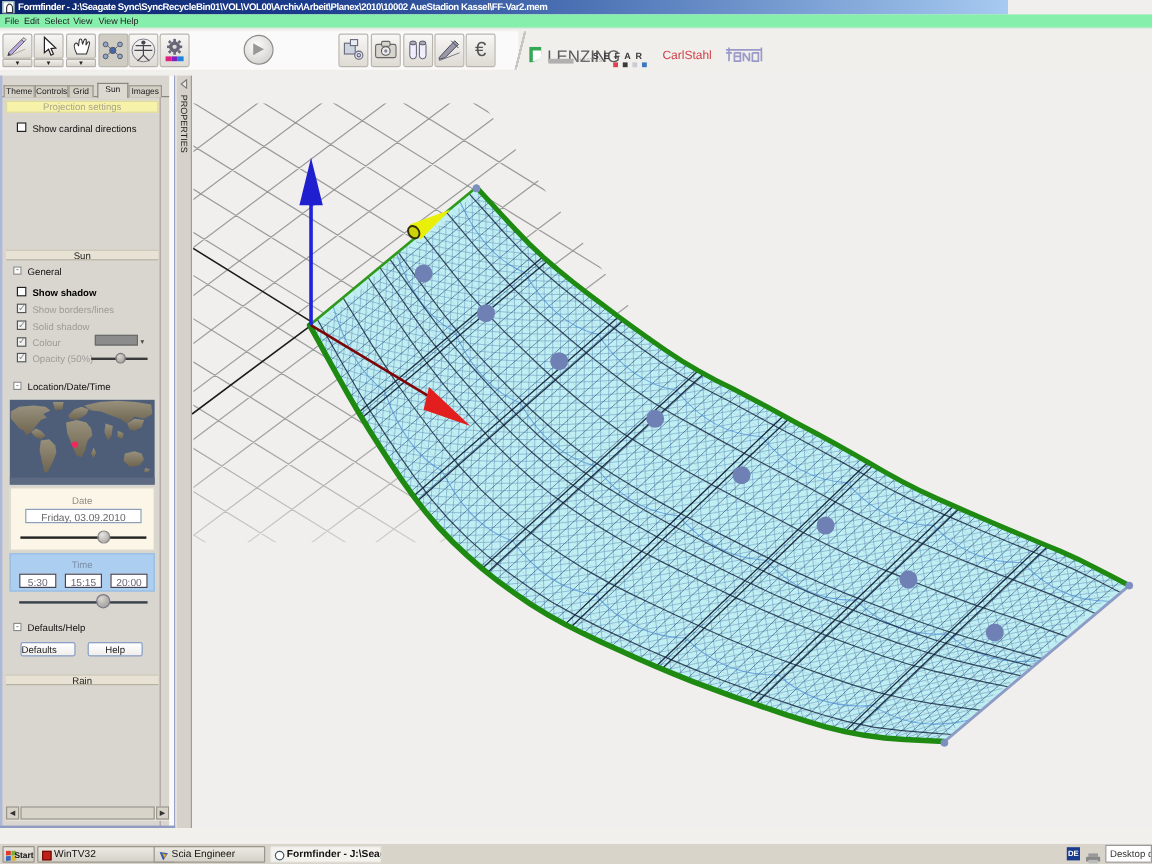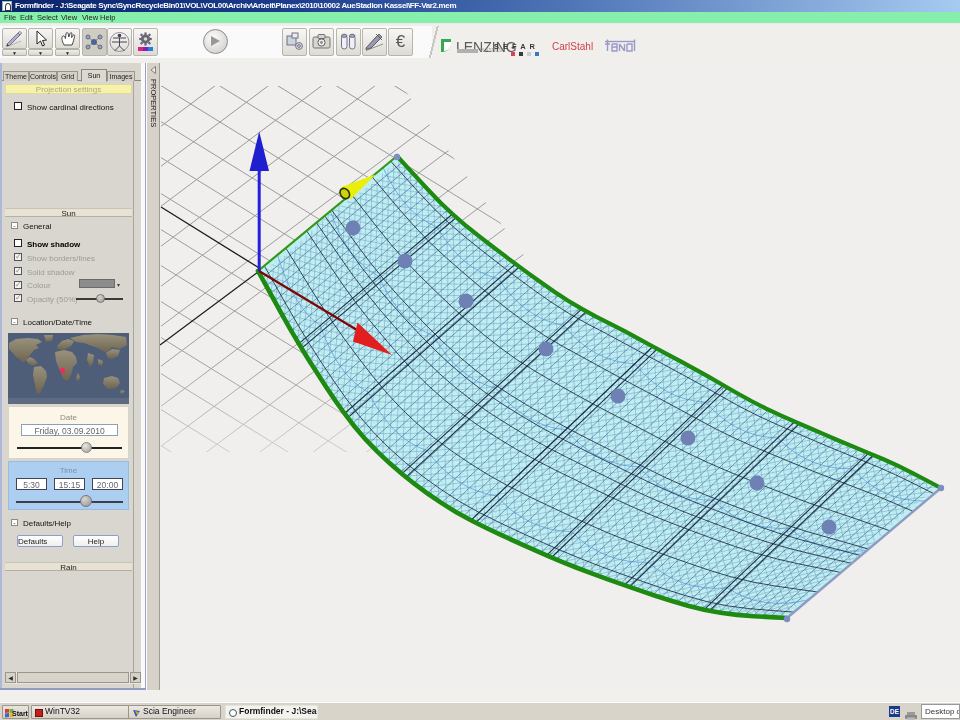--- a/index.html
+++ b/index.html
@@ -1,18 +1,18 @@
 <!DOCTYPE html>
 <html><head><meta charset="utf-8"><style>
 *{margin:0;padding:0;box-sizing:border-box}
 html,body{width:960px;height:720px;overflow:hidden;font-family:"Liberation Sans",sans-serif;background:#f0efed}
 #scr{position:relative;width:960px;height:720px}
 .abs{position:absolute}
 
-#title{left:0;top:0;width:960px;height:12px;background:linear-gradient(90deg,#0a246a 0%,#1b3c8c 30%,#5177b8 60%,#a6caf0 100%);color:#fff;font-size:8px;font-weight:bold;line-height:12px;letter-spacing:-0.35px;white-space:nowrap}
+#title{left:0;top:0;width:840px;height:12px;background:linear-gradient(90deg,#0a246a 0%,#1b3c8c 30%,#5177b8 60%,#a6caf0 100%);color:#fff;font-size:8px;font-weight:bold;line-height:12px;letter-spacing:-0.35px;white-space:nowrap}
 #title .ic{position:absolute;left:2px;top:1px;width:10px;height:10px;background:#fff;border:1px solid #9bb;}
 #title .ic:after{content:"";position:absolute;left:2px;top:1px;width:4px;height:6px;border:1px solid #334;border-radius:50% 50% 0 0}
 #title span{position:absolute;left:15px;top:0}
 #menu{left:0;top:12px;width:960px;height:12px;background:#86efac;font-size:7.5px;color:#222;border-bottom:1px solid #eceae6}
 #menu i{font-style:normal;position:absolute;top:1px}
 
 #tbzone{left:0;top:25px;width:960px;height:36px;background:#f1efec}
 #tbwhite{position:absolute;left:0;top:1px;width:432px;height:32px;background:#fbfafa;clip-path:polygon(0 0,432 0,414 32,0 32)}
 #tbdiag{position:absolute;left:421px;top:1px;width:26px;height:32px;background:linear-gradient(104deg,transparent 46%,#c8c6c2 46%,#c8c6c2 52%,transparent 52%)}
 .tbtn{position:absolute;top:3px;width:25px;height:21px;background:linear-gradient(#f6f5f3,#dedbd4);border:1px solid #b5b2aa;border-radius:2px}
@@ -281,21 +281,21 @@
 <circle cx="54.5" cy="37.5" r="2.6" fill="#f5275a"></circle>
 </svg></div>
 
 <div class="abs" style="left:8px;top:343px;width:121px;height:53px;background:#fbf6e7;border:1px solid #d8d4c8">
  <div style="position:absolute;left:0;top:6px;width:100%;text-align:center;font-size:8px;color:#8e8c80">Date</div>
  <div style="position:absolute;left:12px;top:17px;width:97px;height:12px;background:#fff;border:1px solid #8aa0b8;font-size:8.5px;text-align:center;line-height:12px;color:#666">Friday, 03.09.2010</div>
  <div style="position:absolute;left:8px;top:40px;width:105px;height:1.5px;background:#222"></div>
  <div style="position:absolute;left:72px;top:35px;width:11px;height:11px;border-radius:50%;background:radial-gradient(circle at 35% 30%,#e8e6e2,#a09d97);border:1px solid #888"></div>
 </div>
 
-<div class="abs" style="left:8px;top:398px;width:121px;height:49px;background:#accef1;border:1px solid #98bce0">
+<div class="abs" style="left:8px;top:398px;width:121px;height:32px;background:#accef1;border:1px solid #98bce0">
  <div style="position:absolute;left:0;top:4px;width:100%;text-align:center;font-size:8px;color:#7b8fa8">Time</div>
  <div style="position:absolute;left:7px;top:16px;width:31px;height:12px;background:#fff;border:1px solid #445;font-size:8.5px;text-align:center;line-height:12px;color:#667">5:30</div>
  <div style="position:absolute;left:45px;top:16px;width:31px;height:12px;background:#fff;border:1px solid #445;font-size:8.5px;text-align:center;line-height:12px;color:#667">15:15</div>
  <div style="position:absolute;left:83px;top:16px;width:31px;height:12px;background:#fff;border:1px solid #445;font-size:8.5px;text-align:center;line-height:12px;color:#667">20:00</div>
  <div style="position:absolute;left:7px;top:39px;width:107px;height:1.5px;background:#38404a"></div>
  <div style="position:absolute;left:71px;top:33px;width:12px;height:12px;border-radius:50%;background:radial-gradient(circle at 35% 30%,#d8d6d2,#96938d);border:1px solid #778"></div>
 </div>
 
 <div class="exp" style="left:11px;top:456px">-</div>
 <div class="lbl" style="left:23px;top:456px">Defaults/Help</div>

